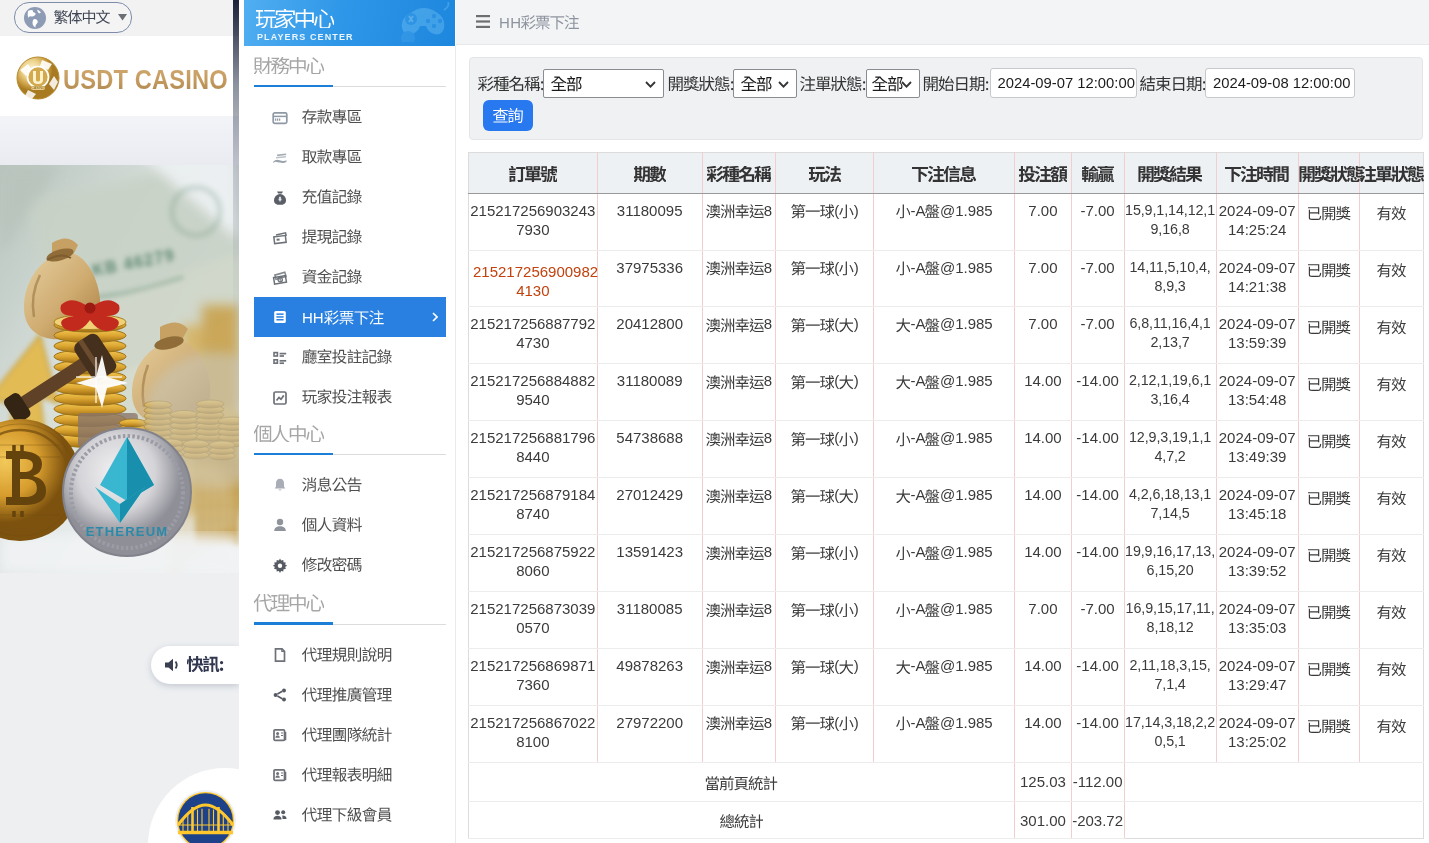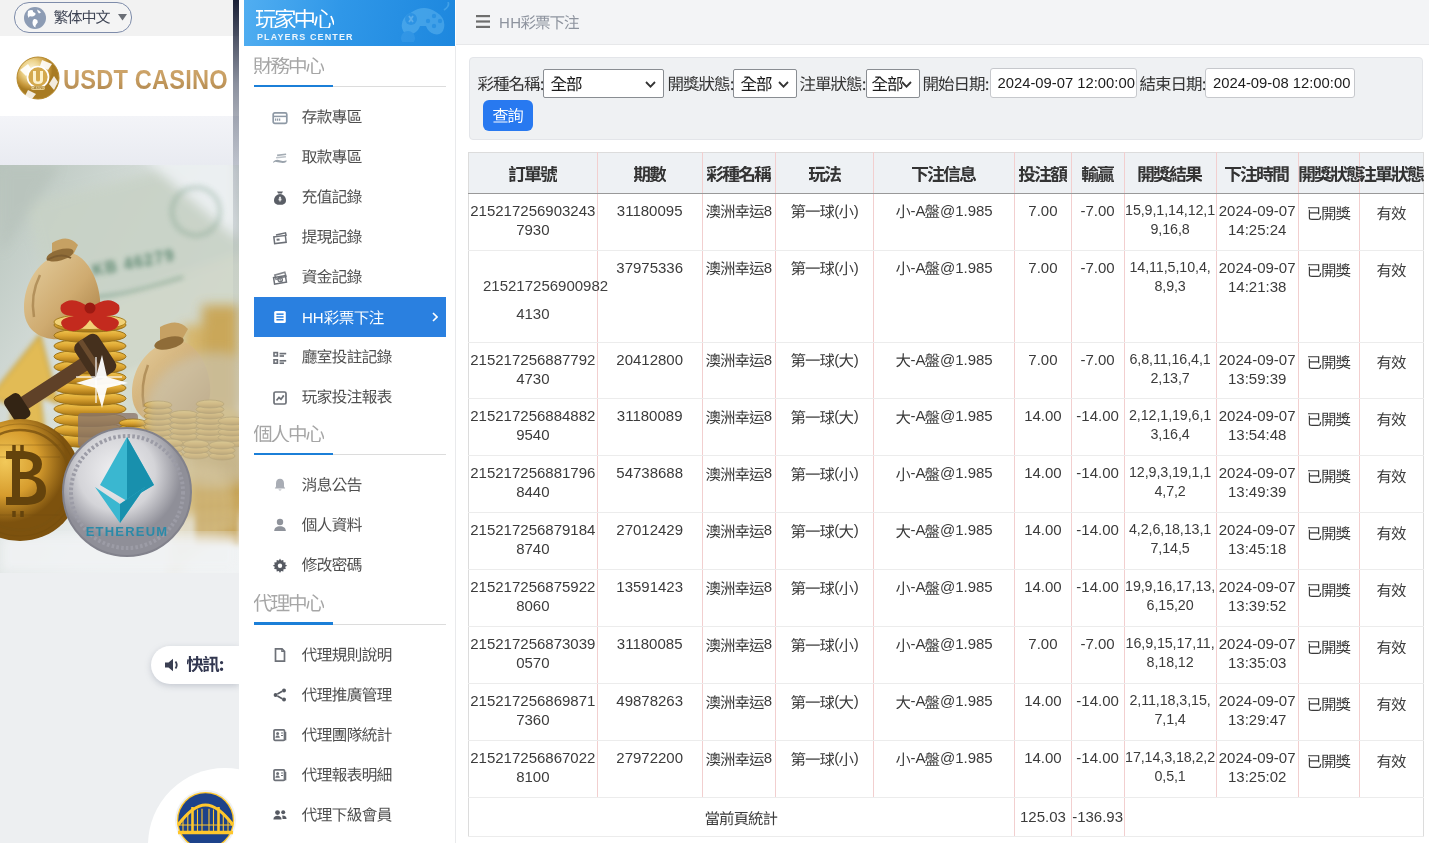--- a/index.html
+++ b/index.html
@@ -873,21 +873,21 @@
             <td style="border-bottom:1px solid #ececec;text-align:center;vertical-align:top;padding:0;font-size:15px;color:#3b3b3b;line-height:19px;">
               <div style="padding-top:7px"><span style="position:relative;top:3.5px"><svg class="cj" style="width:29.0px;height:14.5px;vertical-align:-1.8px;" viewBox="0 0 2000 1000">
                     <g transform="translate(0,880) scale(1,-1)" fill="#3b3b3b">
                       <use href="#r6709" transform="translate(-30.0,-22.8) scale(1.060)"></use>
                       <use href="#r6548" transform="translate(970.0,-22.8) scale(1.060)"></use>
                     </g>
                   </svg></span></div>
             </td>
           </tr>
           <tr style="height:56.9px">
-            <td style="border-right:1px solid #f2cfcf;border-bottom:1px solid #ececec;text-align:center;vertical-align:top;padding:14px;font-size:15px;color:#404040;line-height:28px;">
+            <td style="border-right:1px solid #f2cfcf;border-bottom:1px solid #ececec;text-align:center;vertical-align:top;padding:4px;font-size:15px;color:#c2410c;line-height:19px;">
               <div style="padding-top:7px">215217256900982<br>4130</div>
             </td>
             <td style="border-right:1px solid #f2cfcf;border-bottom:1px solid #ececec;text-align:center;vertical-align:top;padding:0;font-size:15px;color:#3b3b3b;line-height:19px;">
               <div style="padding-top:7px">37975336</div>
             </td>
             <td style="border-right:1px solid #f2cfcf;border-bottom:1px solid #ececec;text-align:center;vertical-align:top;padding:0;font-size:15px;color:#3b3b3b;line-height:19px;">
               <div style="padding-top:7px" class="row">
                 <span style="margin:0 auto" class="row">
                   <svg class="cj" style="width:58.0px;height:14.5px;vertical-align:-1.8px;position:relative;top:1.5px" viewBox="0 0 4000 1000">
                     <g transform="translate(0,880) scale(1,-1)" fill="#3b3b3b">
@@ -1693,22 +1693,34 @@
             <td colspan="5" style="border-right:1px solid #f2cfcf;border-bottom:1px solid #ececec;text-align:center;vertical-align:middle;padding:0;font-size:15px;color:#3b3b3b;"><span style="position:relative;top:1.5px"><svg class="cj" style="width:72.5px;height:14.5px;vertical-align:-1.8px;" viewBox="0 0 5000 1000">
                   <g transform="translate(0,880) scale(1,-1)" fill="#3b3b3b">
                     <use href="#r7576" transform="translate(-30.0,-22.8) scale(1.060)"></use>
                     <use href="#r524D" transform="translate(970.0,-22.8) scale(1.060)"></use>
                     <use href="#r9801" transform="translate(1970.0,-22.8) scale(1.060)"></use>
                     <use href="#r7D71" transform="translate(2970.0,-22.8) scale(1.060)"></use>
                     <use href="#r8A08" transform="translate(3970.0,-22.8) scale(1.060)"></use>
                   </g>
                 </svg></span></td>
             <td style="border-right:1px solid #f2cfcf;border-bottom:1px solid #ececec;text-align:center;vertical-align:middle;padding:0;font-size:15px;color:#3b3b3b;">125.03</td>
-            <td style="border-right:1px solid #f2cfcf;border-bottom:1px solid #ececec;text-align:center;vertical-align:middle;padding:0;font-size:15px;color:#3b3b3b;">-136.93</td>
+            <td style="border-right:1px solid #f2cfcf;border-bottom:1px solid #ececec;text-align:center;vertical-align:middle;padding:0;font-size:15px;color:#3b3b3b;">-112.00</td>
             <td colspan="4" style="border-bottom:1px solid #ececec"></td>
+          </tr>
+          <tr style="height:37.4px">
+            <td colspan="5" style="border-right:1px solid #f2cfcf;border-bottom:1px solid #ececec;text-align:center;vertical-align:middle;padding:0;font-size:15px;color:#3b3b3b;"><span style="position:relative;top:1.5px"><svg class="cj" style="width:43.5px;height:14.5px;vertical-align:-1.8px;" viewBox="0 0 3000 1000">
+                  <g transform="translate(0,880) scale(1,-1)" fill="#3b3b3b">
+                    <use href="#r7E3D" transform="translate(-30.0,-22.8) scale(1.060)"></use>
+                    <use href="#r7D71" transform="translate(970.0,-22.8) scale(1.060)"></use>
+                    <use href="#r8A08" transform="translate(1970.0,-22.8) scale(1.060)"></use>
+                  </g>
+                </svg></span></td>
+            <td style="border-right:1px solid #f2cfcf;border-bottom:1px solid #ececec;text-align:center;vertical-align:middle;padding:0;font-size:15px;color:#3b3b3b;">301.00</td>
+            <td style="border-right:1px solid #f2cfcf;border-bottom:1px solid #ececec;text-align:center;vertical-align:middle;padding:0;font-size:15px;color:#3b3b3b;">-203.72</td>
+            <td colspan="4"></td>
           </tr>
         </tbody>
       </table>
     </div>
     <svg width="0" height="0" style="position:absolute">
       <defs>
         <path id="r7E41" d="M632 60C717 29 825 -21 878 -57L935 -13C877 23 769 71 686 99ZM295 94C236 52 140 13 54 -13C70 -25 97 -50 109 -64C193 -33 295 17 362 68ZM192 230C209 235 234 239 406 245C332 216 270 196 241 187C185 169 141 158 110 155C116 138 124 108 126 94C151 103 188 108 470 126V-6C470 -17 466 -21 451 -22C436 -23 388 -23 329 -21C340 -39 351 -64 356 -83C427 -83 474 -82 504 -72C535 -62 543 -45 543 -8V131L790 147C820 122 847 99 865 81L917 117C871 159 781 227 712 273L663 243L731 193L349 171C471 209 592 256 708 314L667 361C625 339 580 318 535 298L362 293C420 312 477 334 532 361L488 403C465 390 440 378 415 366C422 370 428 374 434 381C441 388 446 399 452 417H511V429C525 417 545 392 553 379C617 405 675 437 724 477C778 427 844 388 919 363C929 381 948 406 963 420C889 440 824 475 771 521C818 570 854 630 878 703H948V759H671C681 782 689 805 696 829L631 842C607 757 563 680 505 629C520 618 544 595 554 583C572 600 589 620 605 641C626 597 652 557 682 522C634 483 576 453 511 430V462H462C465 483 469 509 472 540H538V586H476L483 676C484 685 484 703 484 703H148C159 716 170 729 179 743H517V791H210L229 829L167 844C139 780 90 721 34 680C50 671 77 654 89 644C106 658 122 674 138 691L127 586H46V540H122C116 494 110 451 104 417H391L386 409C379 400 372 399 361 399C351 399 326 400 298 402C305 391 309 372 310 361C338 359 367 358 383 359C393 359 402 361 409 364C342 334 277 312 253 305C222 296 196 291 174 290C181 273 190 242 192 230ZM644 703H810C791 649 763 603 727 564C692 603 663 649 642 699ZM251 639C283 621 322 598 345 582H183L192 659H270ZM235 523C266 505 305 480 328 462H168L179 543H255ZM290 659H425L419 582H347L371 612C352 626 319 644 290 659ZM336 462 360 489C339 504 302 526 272 543H415C412 509 408 482 404 462Z"></path>
         <path id="r4F53" d="M251 836C201 685 119 535 30 437C45 420 67 380 74 363C104 397 133 436 160 479V-78H232V605C266 673 296 745 321 816ZM416 175V106H581V-74H654V106H815V175H654V521C716 347 812 179 916 84C930 104 955 130 973 143C865 230 761 398 702 566H954V638H654V837H581V638H298V566H536C474 396 369 226 259 138C276 125 301 99 313 81C419 177 517 342 581 518V175Z"></path>
         <path id="r4E2D" d="M458 840V661H96V186H171V248H458V-79H537V248H825V191H902V661H537V840ZM171 322V588H458V322ZM825 322H537V588H825Z"></path>
         <path id="r6587" d="M423 823C453 774 485 707 497 666L580 693C566 734 531 799 501 847ZM50 664V590H206C265 438 344 307 447 200C337 108 202 40 36 -7C51 -25 75 -60 83 -78C250 -24 389 48 502 146C615 46 751 -28 915 -73C928 -52 950 -20 967 -4C807 36 671 107 560 201C661 304 738 432 796 590H954V664ZM504 253C410 348 336 462 284 590H711C661 455 592 344 504 253Z"></path>

